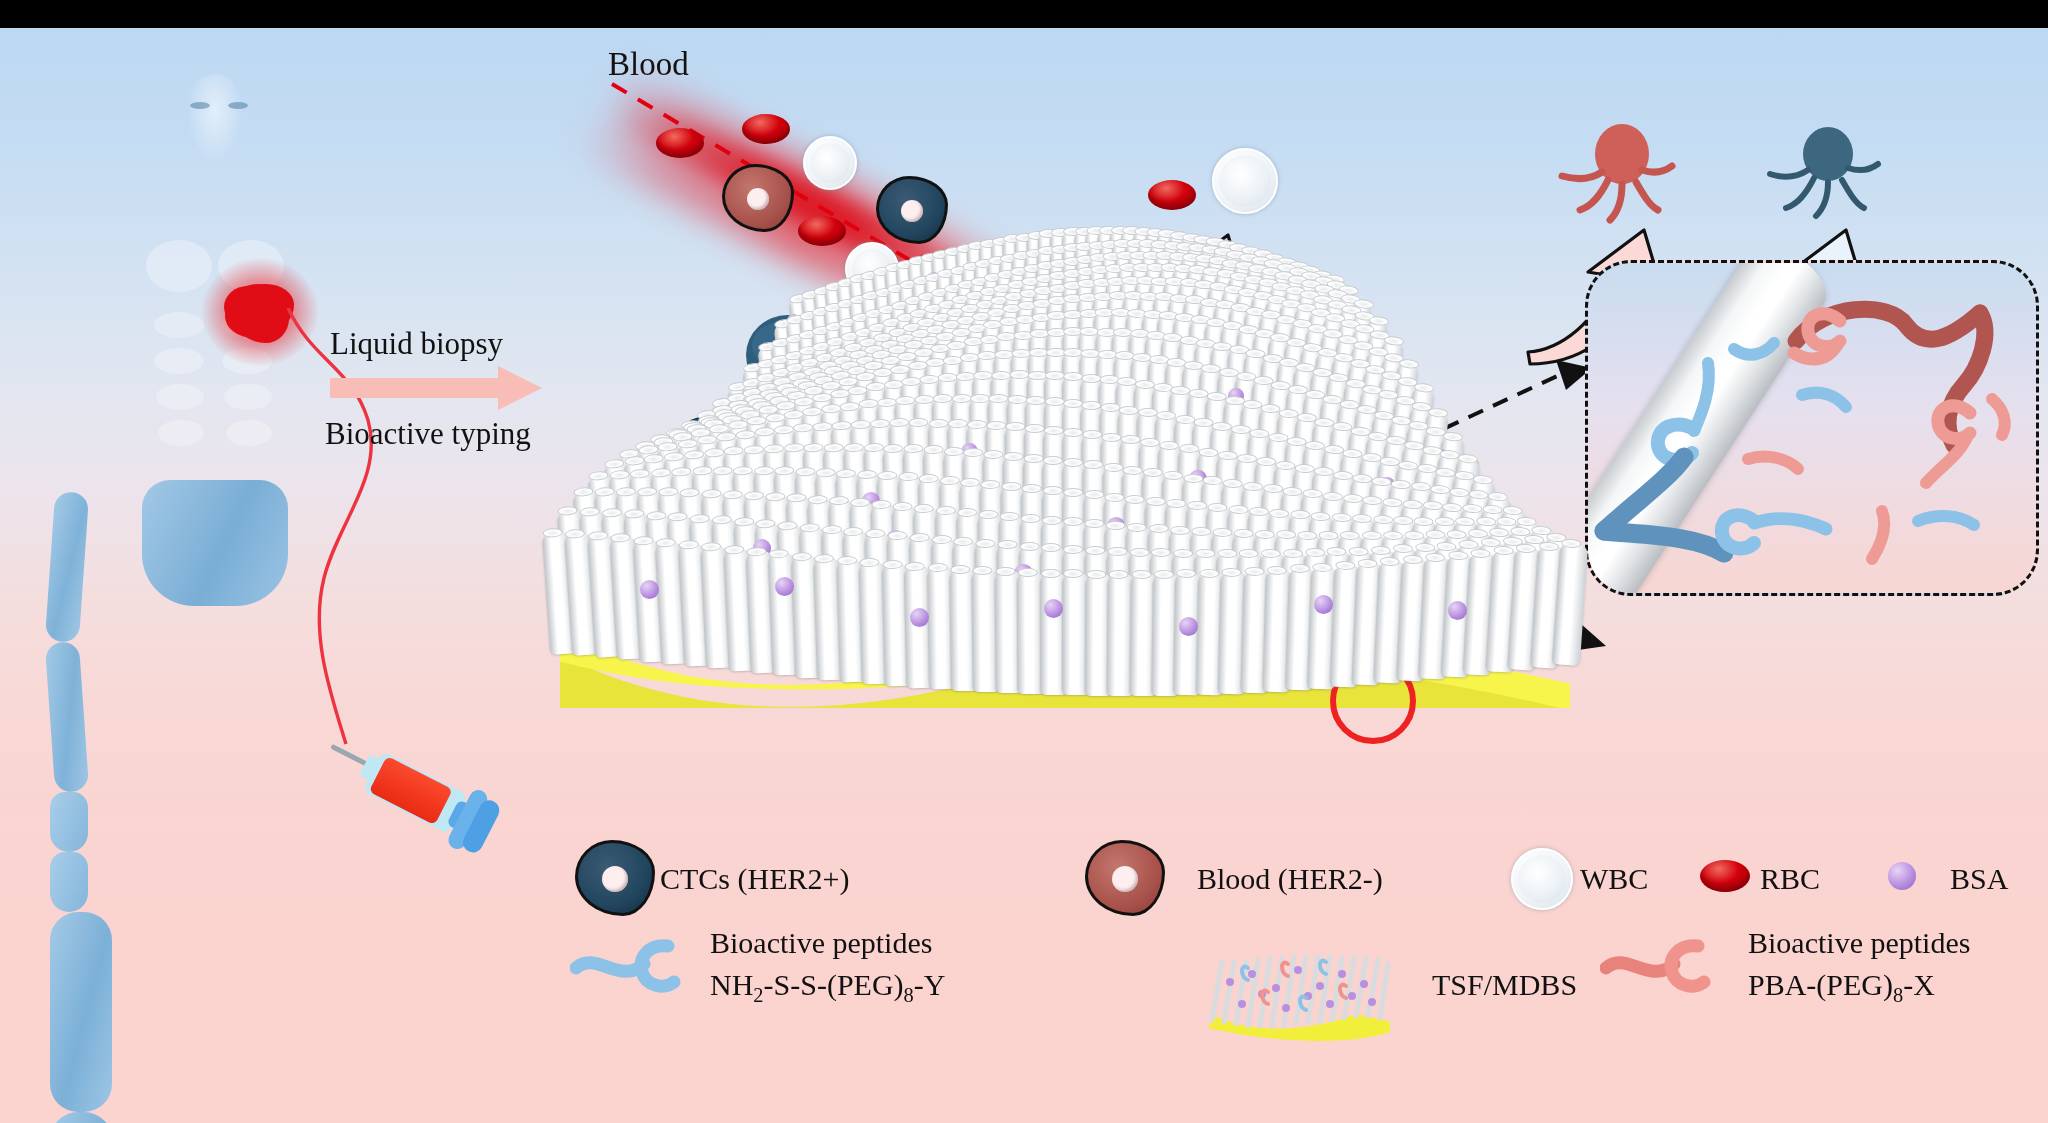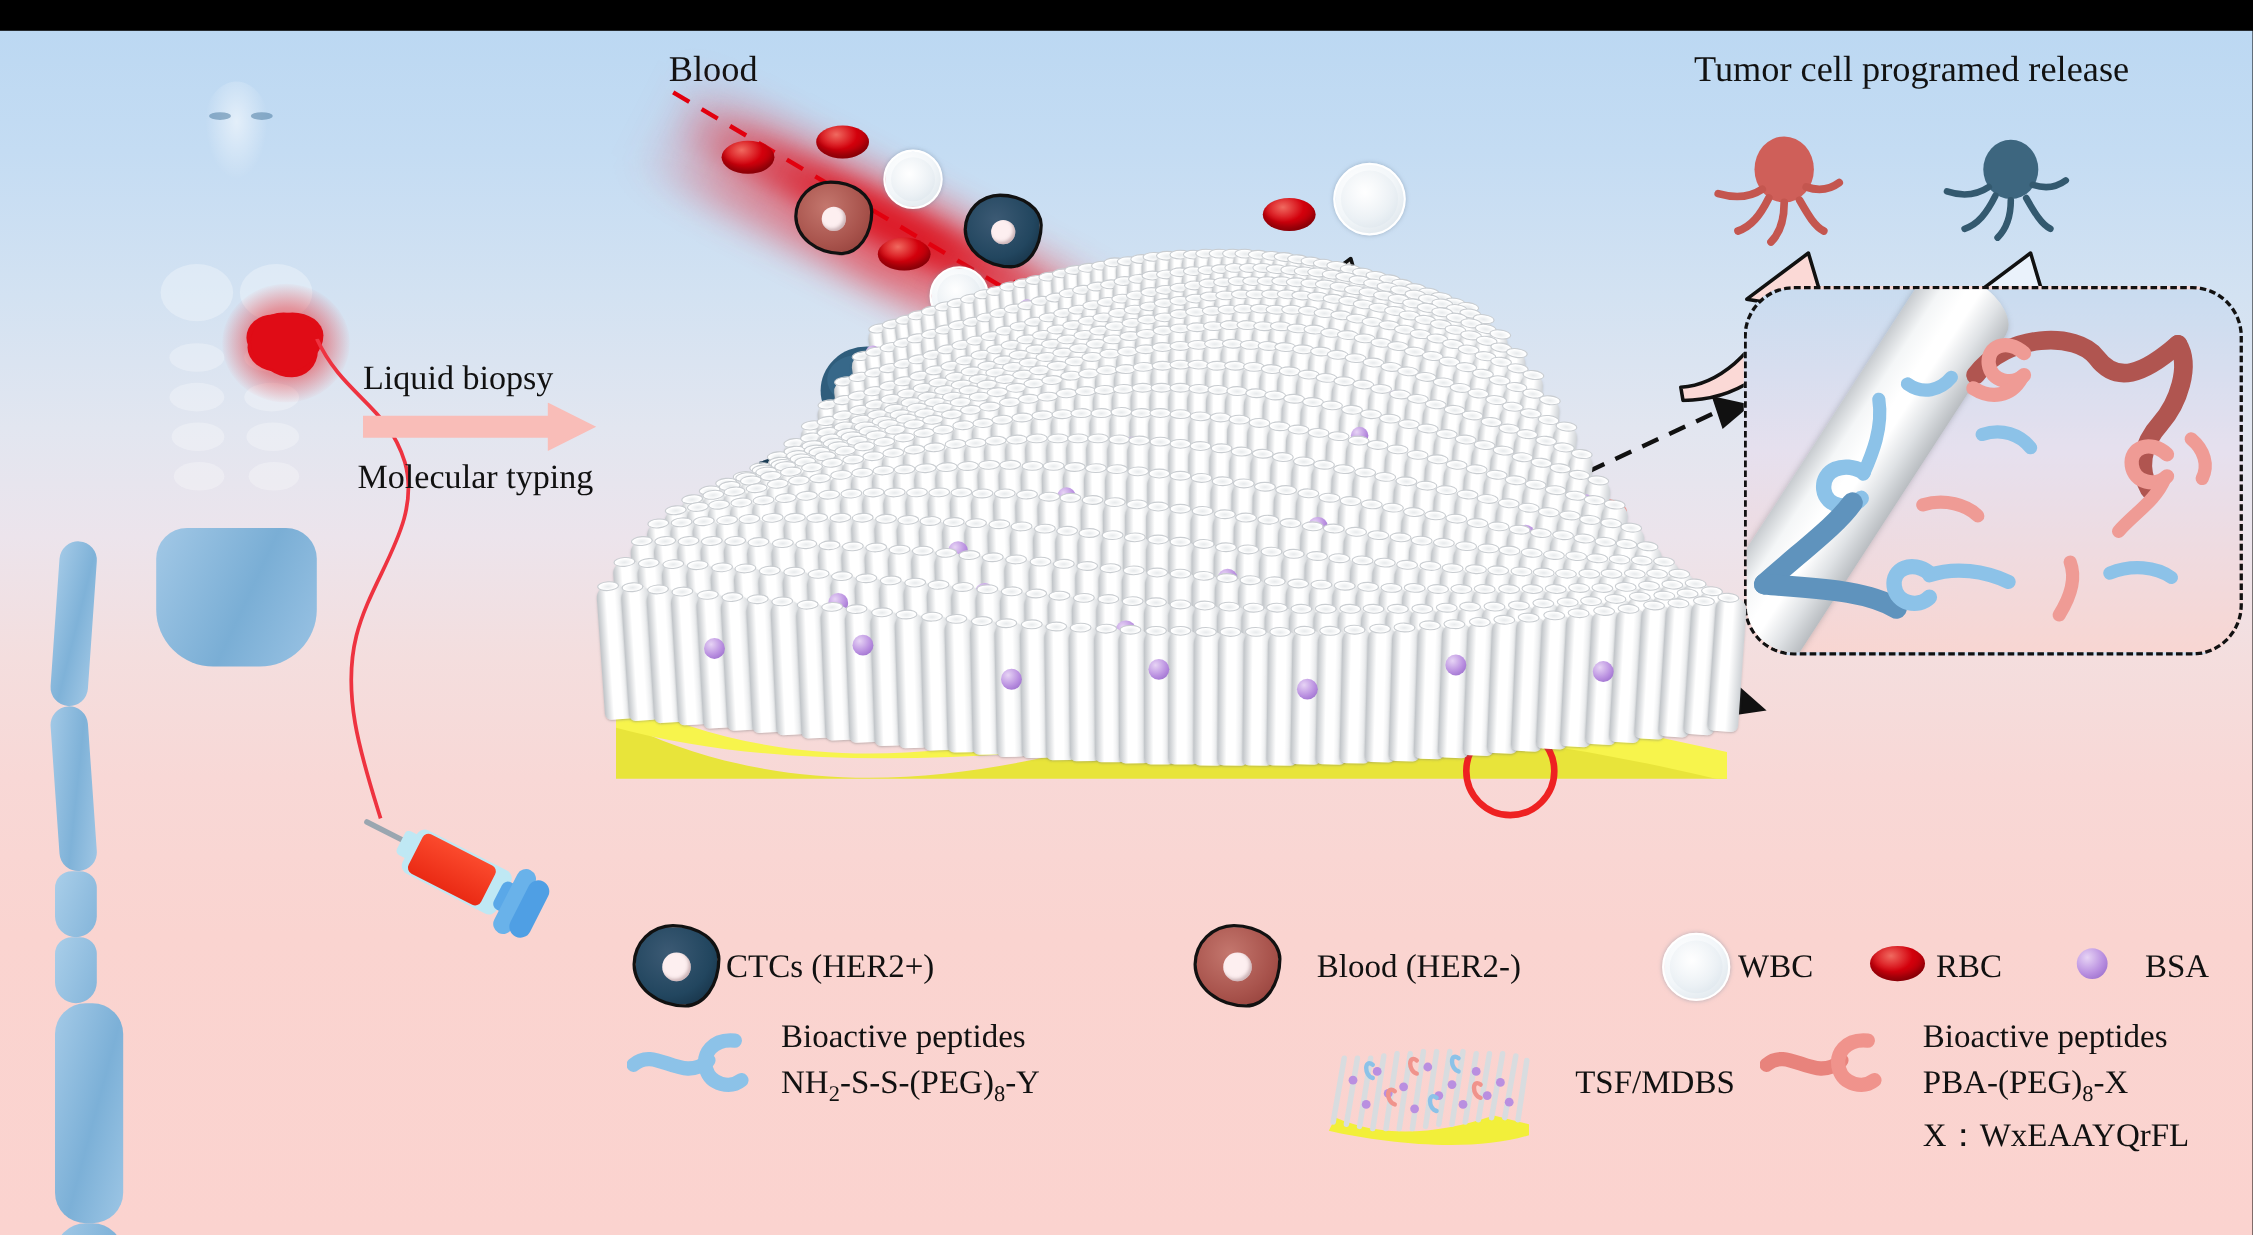--- a/index.html
+++ b/index.html
@@ -110,21 +110,20 @@
   .lg-txt{position:absolute;color:#111;font-family:"Liberation Serif",serif;white-space:nowrap;font-size:30px;}
   sub{font-size:.68em;}
 </style>
 </head>
 <body>
 
 <div id="stage">
   <div id="canvas">
 
     <div class="lbl hdr" style="left:608px;top:18px;">Blood</div>
-    <div class="lbl hdr" style="left:1540px;top:18px;">Tumor cell programed release</div>
 
     <div id="body-wrap">
       <div class="bseg" id="sh-l"></div>
       <div class="bseg" id="sh-r"></div>
       <div class="arm" id="arm-l"></div>
       <div class="arm" id="arm-r"></div>
       <div class="forearm" id="fa-l"></div>
       <div class="forearm" id="fa-r"></div>
       <div class="hand" id="hd-l"></div>
       <div class="hand" id="hd-r"></div>
@@ -159,21 +158,21 @@
       <div id="sy-hub"></div>
       <div id="sy-barrel"></div>
       <div id="sy-liquid"></div>
       <div id="sy-plunger"></div>
       <div id="sy-flange2"></div>
       <div id="sy-flange"></div>
     </div>
 
 
     <div class="lbl" style="left:330px;top:298px;font-size:31px;">Liquid biopsy</div>
-    <div class="lbl" style="left:325px;top:388px;font-size:31px;">Molecular typing</div>
+    <div class="lbl" style="left:325px;top:388px;font-size:31px;">Bioactive typing</div>
     <svg style="position:absolute;left:328px;top:338px;width:220px;height:50px;">
       <path d="M2 12 H170 V0 L214 22 L170 44 V32 H2 Z" fill="#f9bdb8"></path>
     </svg>
 
     <div id="blood-stream">
       <div class="bs-band"></div>
       <div class="bs-band2"></div>
       <svg style="position:absolute;left:0;top:0;width:420px;height:260px;">
         <path d="M12 8 L330 196" fill="none" stroke="#e2000e" stroke-width="4" stroke-dasharray="17 13"></path>
         <path d="M322 178 L356 222 L306 214 Z" fill="#e2000e"></path>
@@ -1317,15 +1316,14 @@
       </g>
     </svg>
     <div class="lg-txt" style="left:1432px;top:152px;">TSF/MDBS</div>
 
     <svg style="position:absolute;left:1600px;top:118px;width:140px;height:60px;">
       <path d="M6 34 C 26 16, 50 52, 74 30" fill="none" stroke="#e8837c" stroke-width="13" stroke-linecap="round"></path>
       <path d="M98 12 C 78 10, 68 24, 72 38 C 76 52, 94 56, 104 48" fill="none" stroke="#f0938c" stroke-width="13" stroke-linecap="round"></path>
     </svg>
     <div class="lg-txt" style="left:1748px;top:110px;">Bioactive peptides</div>
     <div class="lg-txt" style="left:1748px;top:152px;"><span>PBA-(PEG)</span><sub>8</sub><span>-X</span></div>
-    <div class="lg-txt" style="left:1748px;top:196px;">X：WxEAAYQrFL</div>
   </div>
 </div>
 
 </body></html>

